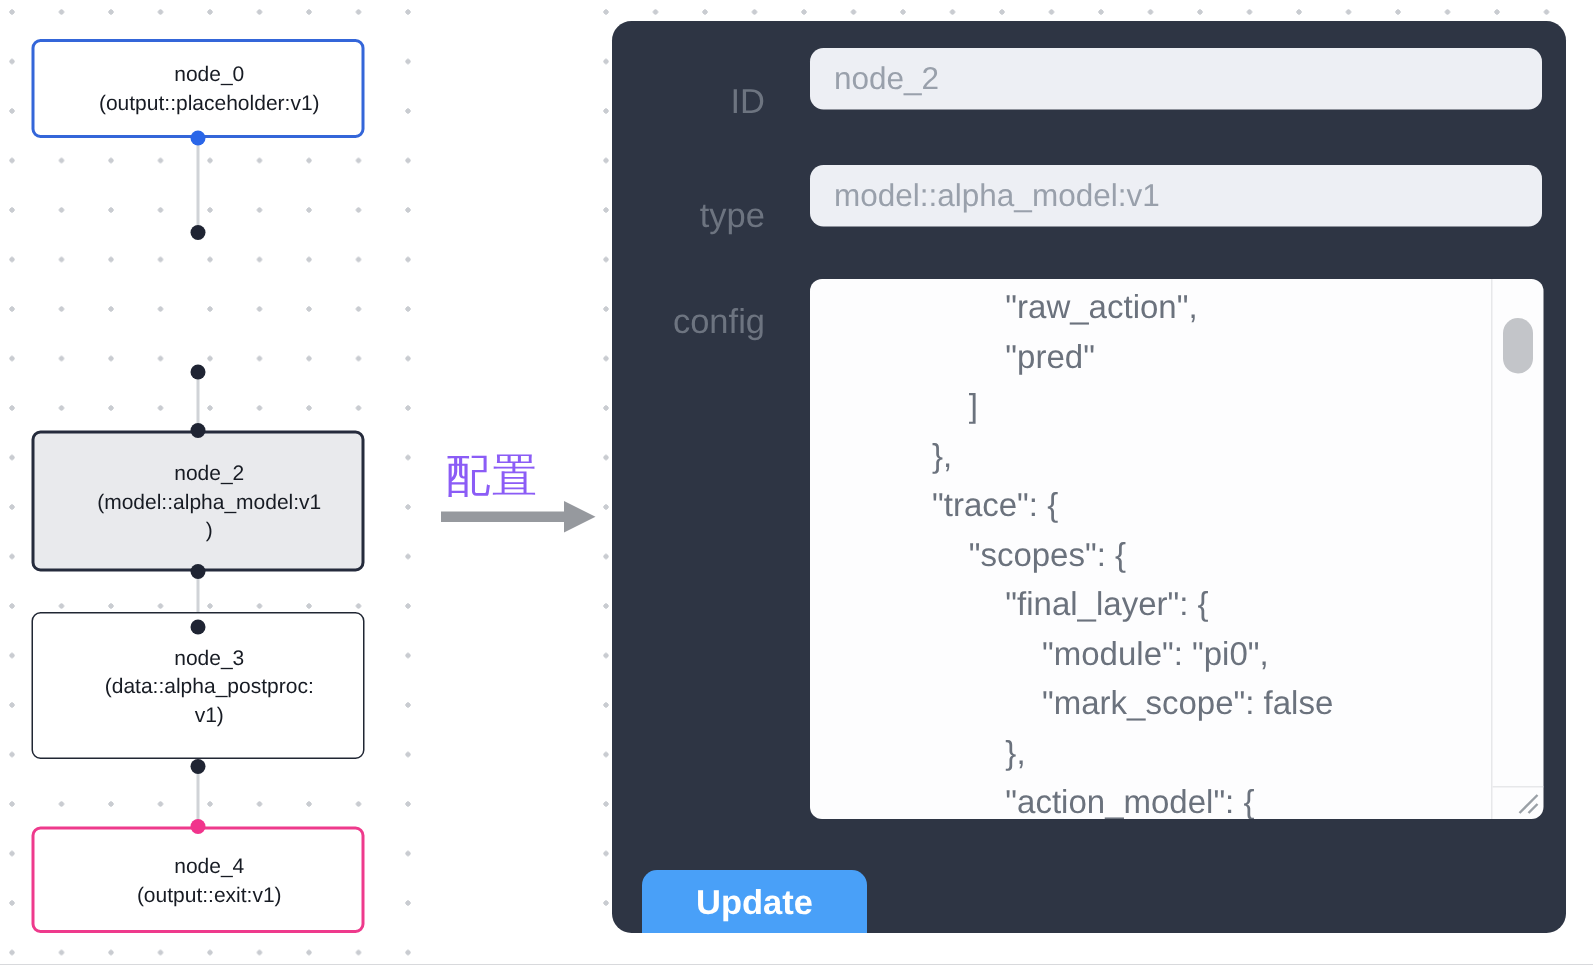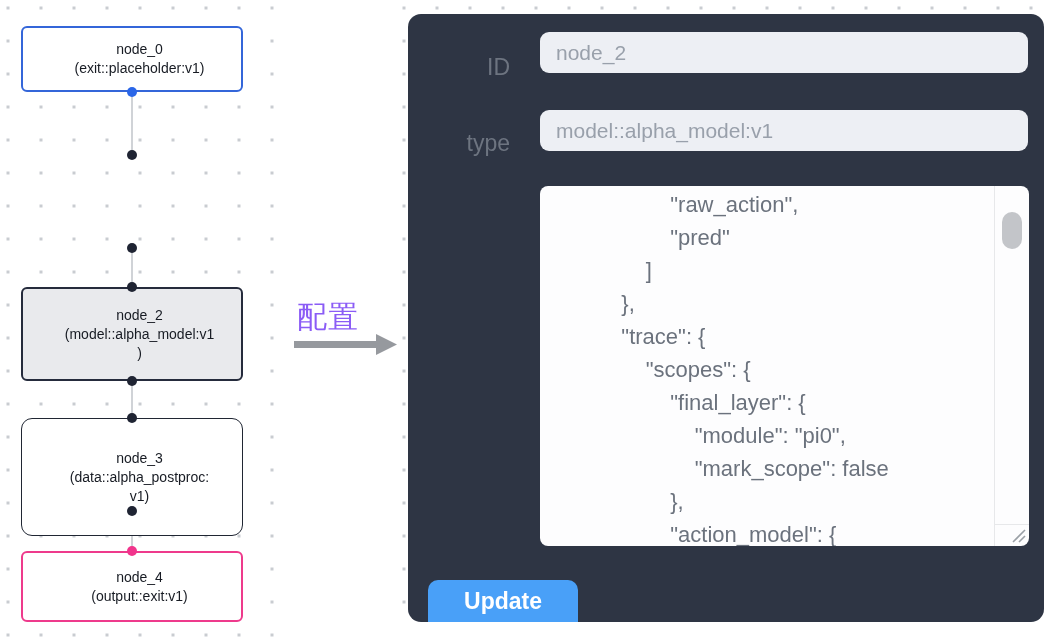--- a/index.html
+++ b/index.html
@@ -22,21 +22,21 @@
     background:#ffffff; border:1.6px solid #202633; border-radius:6px;
     display:flex; flex-direction:column; align-items:center; justify-content:center;
     text-align:center; color:#171b23; font-size:14px; line-height:19px;
     z-index:2;
     padding-left:15px;
   }
   .node .node-type { white-space:pre-line; }
   .node-0 { top:26px;  height:66px; border:2px solid #3466d9; }
   .node-1 { top:155px; height:93px; }
   .node-2 { top:287px; height:94px; border-width:2.5px; border-color:#252b3c; background:#e9eaed; }
-  .node-3 { top:418px; height:118px;border-radius:11px; }
+  .node-3 { top:408px; height:98px; }
   .node-4 { top:551px; height:71px; border:2px solid #ee3a8c; }
 
   .edge { position:absolute; left:131px; width:2px; background:#d0d3d7; z-index:1; }
   .edge-0 { top:92px;  height:63px; }
   .edge-1 { top:248px; height:39px; }
   .edge-2 { top:381px; height:37px; }
   .edge-3 { top:511px; height:40px; }
 
   .port { position:absolute; width:10px; height:10px; border-radius:50%; background:#1f2433; z-index:3; }
   .port-0b { left:127px; top:87px;  background:#2a66e8; }
@@ -103,21 +103,21 @@
   <div class="dots dots-left"></div>
   <div class="dots dots-right"></div>
 
   <div class="edge edge-0"></div>
   <div class="edge edge-1"></div>
   <div class="edge edge-2"></div>
   <div class="edge edge-3"></div>
 
   <div class="node node-0">
     <div class="node-name">node_0</div>
-    <div class="node-type">(exit::placeholder:v1)</div>
+    <div class="node-type">(output::placeholder:v1)</div>
   </div>
   <div class="node node-2">
     <div class="node-name">node_2</div>
     <div class="node-type">(model::alpha_model:v1
 )</div>
   </div>
   <div class="node node-3">
     <div class="node-name">node_3</div>
     <div class="node-type">(data::alpha_postproc:
 v1)</div>
@@ -142,20 +142,21 @@
     <polygon points="84,1 105,11.5 84,22" fill="#96999e"></polygon>
   </svg>
 
   <div class="panel">
     <label class="field-label label-id">ID</label>
     <input class="field-input input-id" type="text" value="node_2" style="">
 
     <label class="field-label label-type">type</label>
     <input class="field-input input-type" type="text" value="model::alpha_model:v1" style="">
 
+    <label class="field-label label-config">config</label>
     <div class="config-box" role="textbox">
       <div class="config-text">                    "raw_action",
                     "pred"
                 ]
             },
             "trace": {
                 "scopes": {
                     "final_layer": {
                         "module": "pi0",
                         "mark_scope": false

